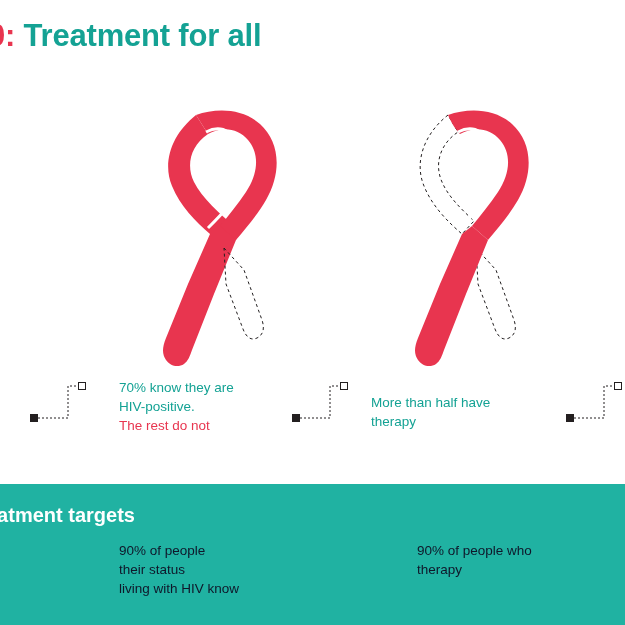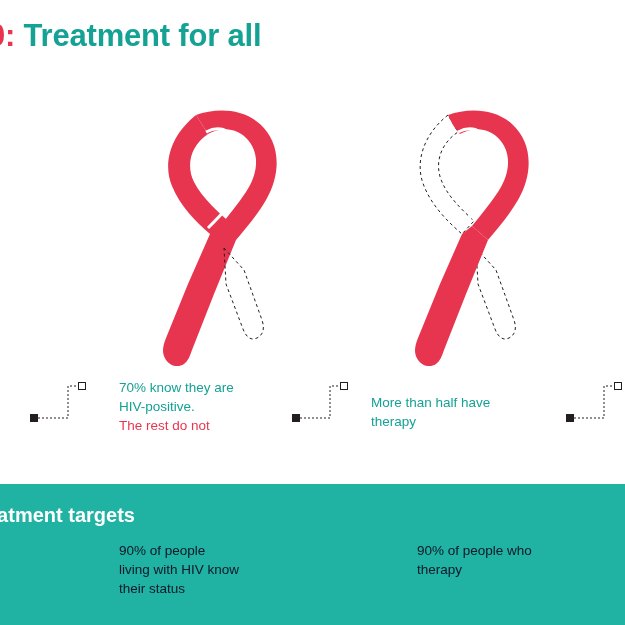--- a/index.html
+++ b/index.html
@@ -250,22 +250,22 @@
   <div class="caption c2">
     <div>More than half have</div>
     <div>therapy</div>
   </div>
 
   <div class="panel">
     <div class="panel-title">eatment targets</div>
 
     <div class="panel-col p1">
       <div>90% of people</div>
+      <div>their status</div>
       <div>living with HIV know</div>
-      <div>their status</div>
     </div>
 
     <div class="panel-col p2">
       <div>90% of people who</div>
       <div>therapy</div>
     </div>
   </div>
 
 </div>
 

